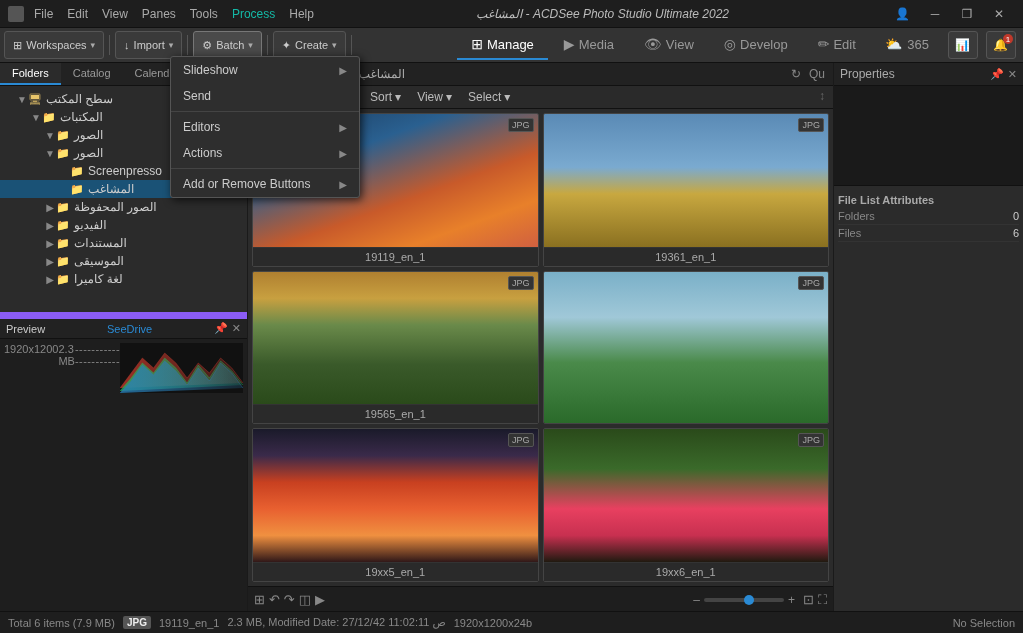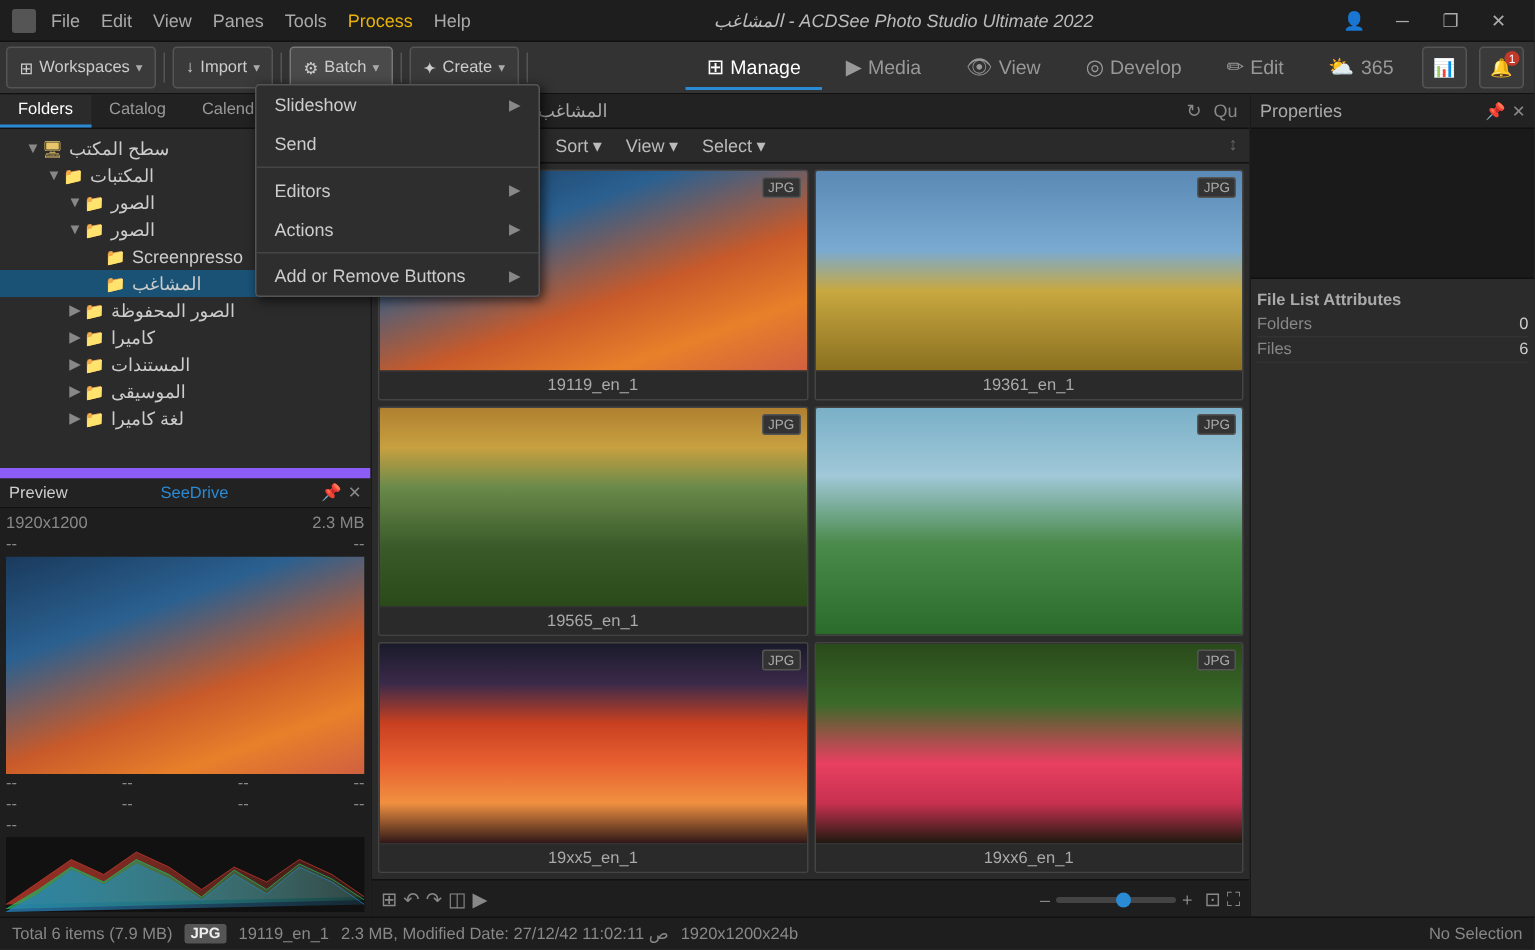--- a/index.html
+++ b/index.html
@@ -126,21 +126,20 @@
       padding: 3px 6px;
       border-bottom: 1px solid #111;
       font-size: 11px;
     }
     .panel-actions { display: flex; gap: 4px; color: #888; }
 
     .preview-content {
       flex: 1;
       background: #1e1e1e;
       display: flex;
-      flex-direction: column;
       padding: 4px;
       overflow: hidden;
     }
     .preview-meta {
       font-size: 11px;
       color: #888;
       display: flex;
       justify-content: space-between;
       margin-bottom: 2px;
     }
@@ -390,21 +389,21 @@
 <body>
 
 <div class="titlebar">
   <div class="titlebar-left">
     <div class="app-icon"></div>
     <span style="color:#aaa;font-size:12px;padding:0 4px;cursor:pointer">File</span>
     <span style="color:#aaa;font-size:12px;padding:0 4px;cursor:pointer">Edit</span>
     <span style="color:#aaa;font-size:12px;padding:0 4px;cursor:pointer">View</span>
     <span style="color:#aaa;font-size:12px;padding:0 4px;cursor:pointer">Panes</span>
     <span style="color:#aaa;font-size:12px;padding:0 4px;cursor:pointer">Tools</span>
-    <span style="color:#eab308;font-size:12px;padding:0 4px;cursor:pointer">Process</span>
+    <span style="color:#14b8a6;font-size:12px;padding:0 4px;cursor:pointer">Process</span>
     <span style="color:#aaa;font-size:12px;padding:0 4px;cursor:pointer">Help</span>
   </div>
   <div class="titlebar-title">المشاغب - ACDSee Photo Studio Ultimate 2022</div>
   <div class="win-btns">
     <div class="win-btn">👤</div>
     <div class="win-btn">─</div>
     <div class="win-btn">❐</div>
     <div class="win-btn close">✕</div>
   </div>
 </div>
@@ -518,21 +517,21 @@
 
       <div class="tree-item indent-3">
         <span class="tree-toggle">▶</span>
         <span class="tree-icon folder-icon">📁</span>
         <span>الصور المحفوظة</span>
       </div>
 
       <div class="tree-item indent-3">
         <span class="tree-toggle">▶</span>
         <span class="tree-icon folder-icon">📁</span>
-        <span>كاميرا</span>
+        <span>الفيديو</span>
       </div>
 
       <div class="tree-item indent-3">
         <span class="tree-toggle">▶</span>
         <span class="tree-icon folder-icon">📁</span>
         <span>المستندات</span>
       </div>
 
       <div class="tree-item indent-3">
         <span class="tree-toggle">▶</span>

